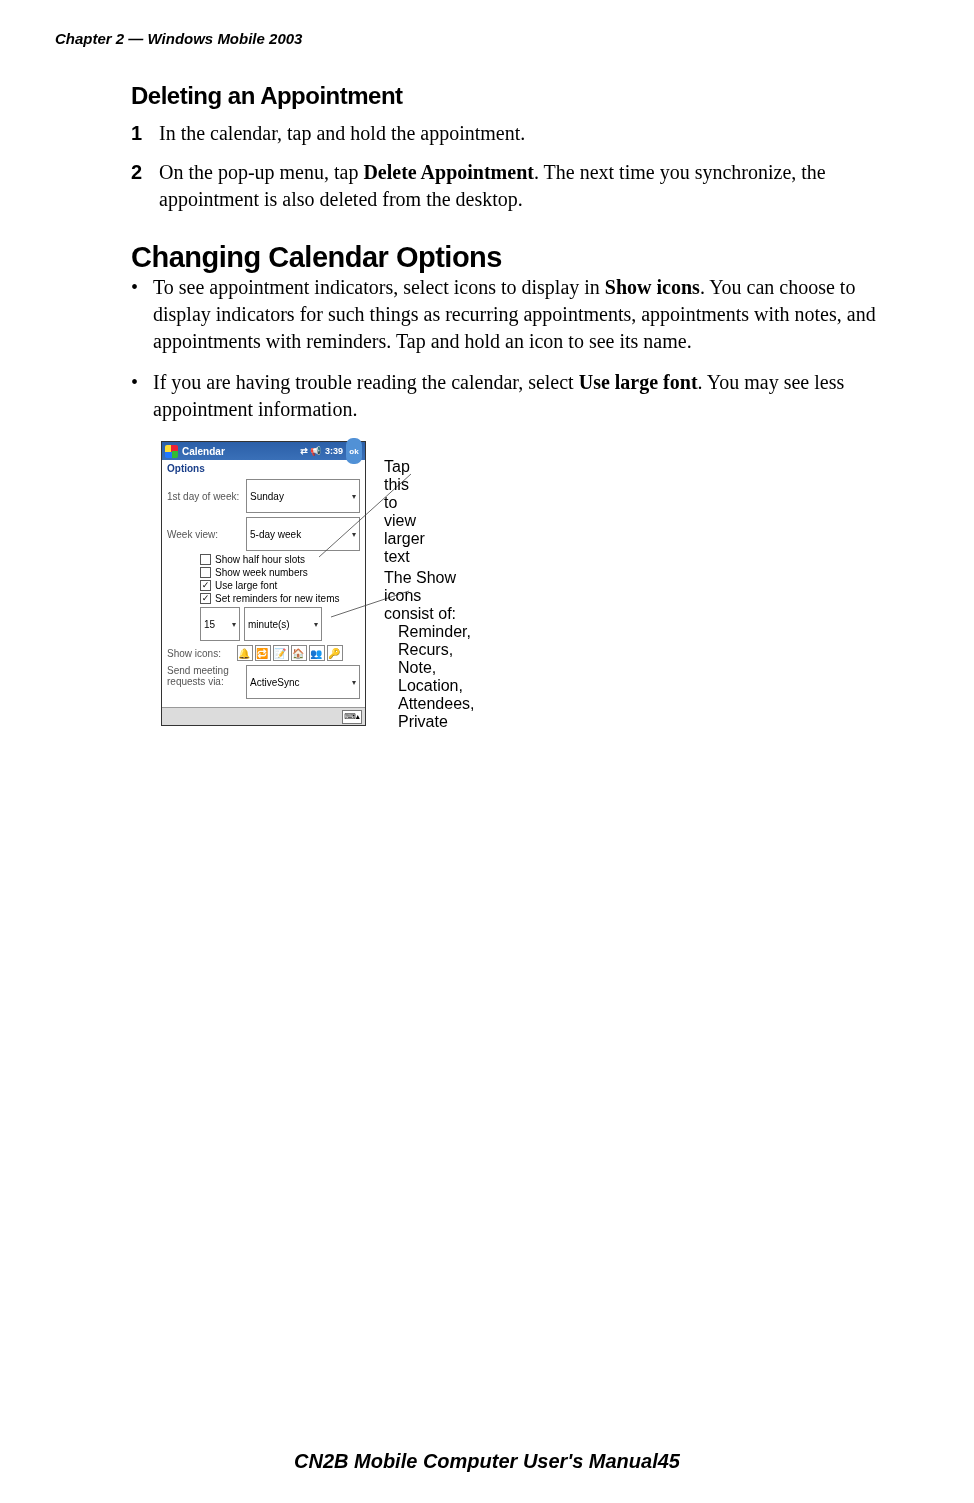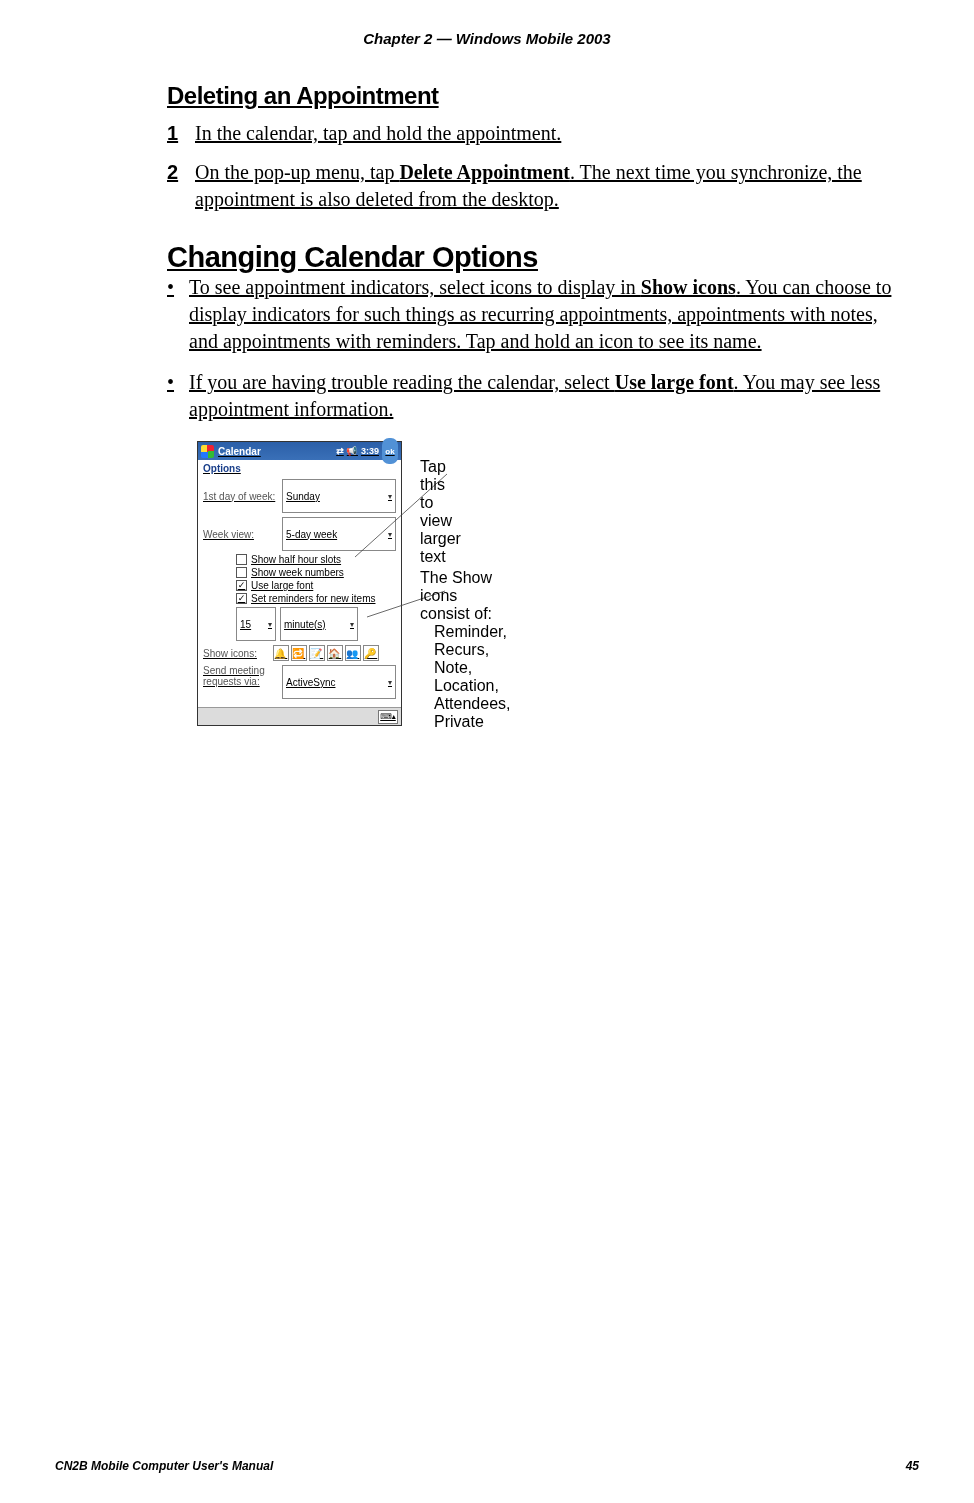--- a/index.html
+++ b/index.html
@@ -6,31 +6,30 @@
     body {
       width: 974px;
       height: 1503px;
       background: #fff;
       font-family: Georgia, 'Times New Roman', serif;
       color: #000;
       position: relative;
       padding: 30px 55px 40px 55px;
     }
     .running-header {
-      text-align: center;
+      text-align: left;
       font-family: Arial, Helvetica, sans-serif;
       font-weight: bold;
       font-style: italic;
       font-size: 15px;
       margin-bottom: 35px;
     }
     .content {
-      margin-left: 112px;
+      margin-left: 76px;
       margin-right: 10px;
-      text-decoration: underline;
     }
     .heading {
       font-family: Arial, Helvetica, sans-serif;
       font-weight: 900;
       font-size: 24px;
       margin-bottom: 10px;
       letter-spacing: -0.5px;
     }
     .step {
       display: flex;
@@ -223,25 +222,25 @@
       left: 0; top: 0;
       pointer-events: none;
     }
 
     .footer {
       position: absolute;
       bottom: 30px;
       left: 55px;
       right: 55px;
       display: flex;
-      justify-content: space-between;
+      justify-content: center;
       font-family: Arial, Helvetica, sans-serif;
       font-weight: bold;
       font-style: italic;
-      font-size: 12px;
+      font-size: 20px;
     }
   </style>
 </head>
 <body>
 
 <div class="running-header">Chapter 2 —  Windows Mobile 2003</div>
 
 <div class="content">
 
   <div class="heading">Deleting an Appointment</div>

